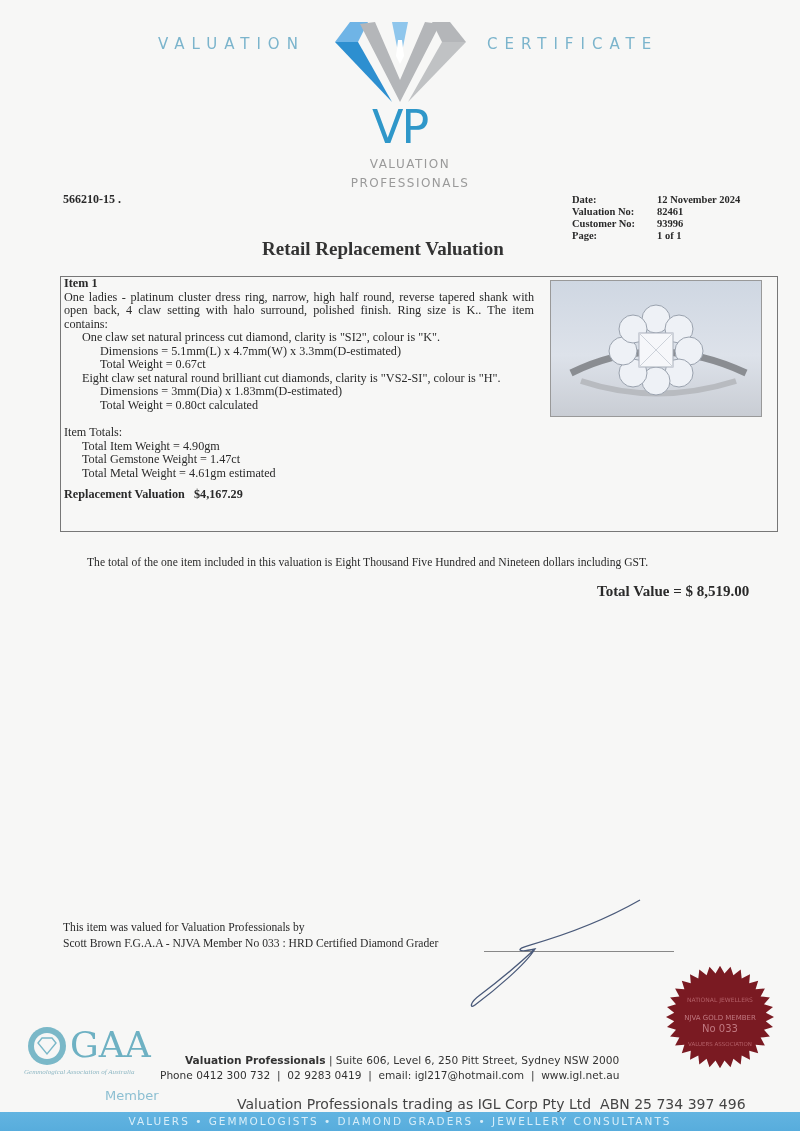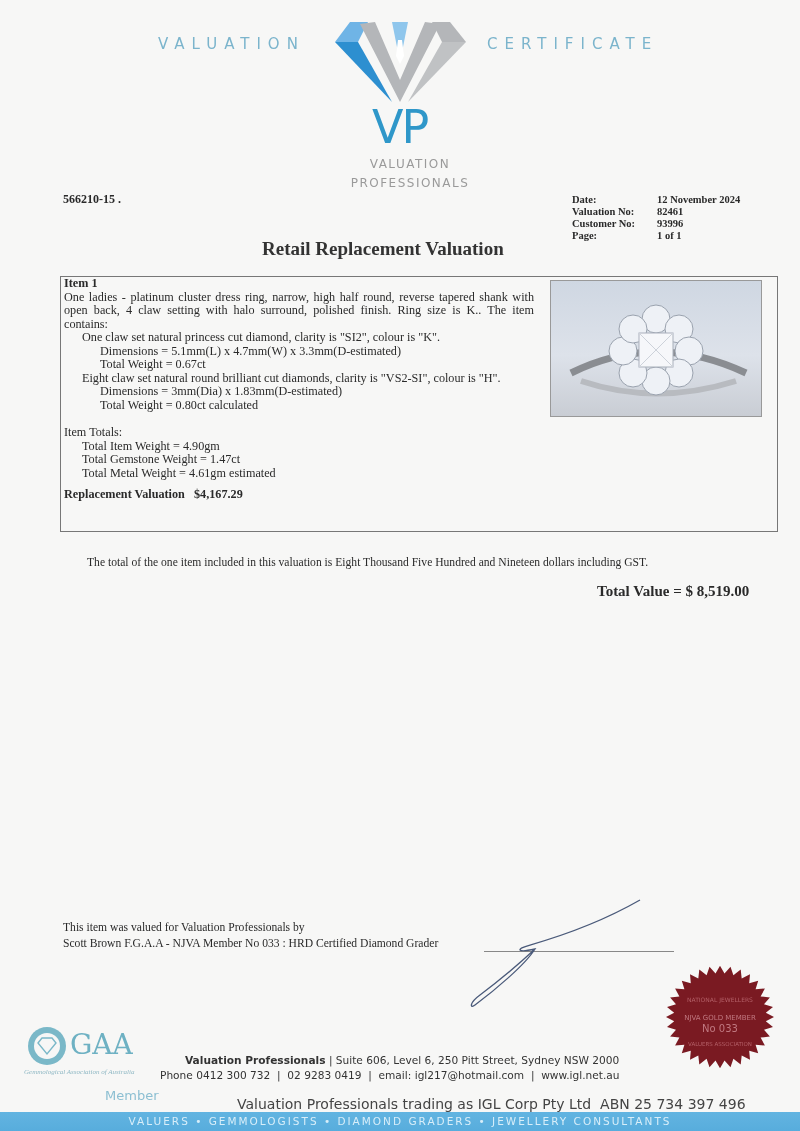--- a/index.html
+++ b/index.html
@@ -127,21 +127,21 @@
   <text x="60" y="70" font-size="10" fill="#c07880" text-anchor="middle" font-family="DejaVu Sans, sans-serif">No 033</text>
   <text x="60" y="84" font-size="5.5" fill="#b46068" text-anchor="middle" font-family="DejaVu Sans, sans-serif">VALUERS ASSOCIATION</text>
 </svg>
 
 <div class="abs gaa">
   <svg width="42" height="42" viewBox="0 0 42 42" style="position:absolute;left:6px;top:0;">
     <circle cx="21" cy="21" r="19" fill="#7ab8c8"></circle>
     <circle cx="21" cy="21" r="13" fill="#f7f7f6"></circle>
     <polygon points="12,18 16,13 26,13 30,18 21,29" fill="none" stroke="#7ab8c8" stroke-width="1.4"></polygon>
   </svg>
-  <div style="position:absolute;left:50px;top:0;font-family:'DejaVu Serif',serif;font-size:28px;color:#6eb1c3;line-height:40px;">GAA</div>
+  <div style="position:absolute;left:50px;top:0;font-family:'DejaVu Serif',serif;font-size:36px;color:#6eb1c3;line-height:40px;">GAA</div>
   <div style="position:absolute;left:4px;top:43px;font-size:7px;color:#8fb8c4;white-space:nowrap;font-style:italic;">Gemmological Association of Australia</div>
   <div style="position:absolute;left:85px;top:63px;font-family:'DejaVu Sans',sans-serif;font-size:13px;color:#8cbfd2;">Member</div>
 </div>
 
 <div class="abs footer-addr">
   <div style="padding-left:25px;"><b>Valuation Professionals</b><span> | Suite 606, Level 6, 250 Pitt Street, Sydney NSW 2000</span></div>
   <div style="white-space:pre;">Phone 0412 300 732  |  02 9283 0419  |  email: igl217@hotmail.com  |  www.igl.net.au</div>
   <div style="font-size:14px;padding-left:77px;margin-top:14px;color:#444;white-space:pre;">Valuation Professionals trading as IGL Corp Pty Ltd  ABN 25 734 397 496</div>
 </div>
 <div class="abs bar">VALUERS • GEMMOLOGISTS • DIAMOND GRADERS • JEWELLERY CONSULTANTS</div>

